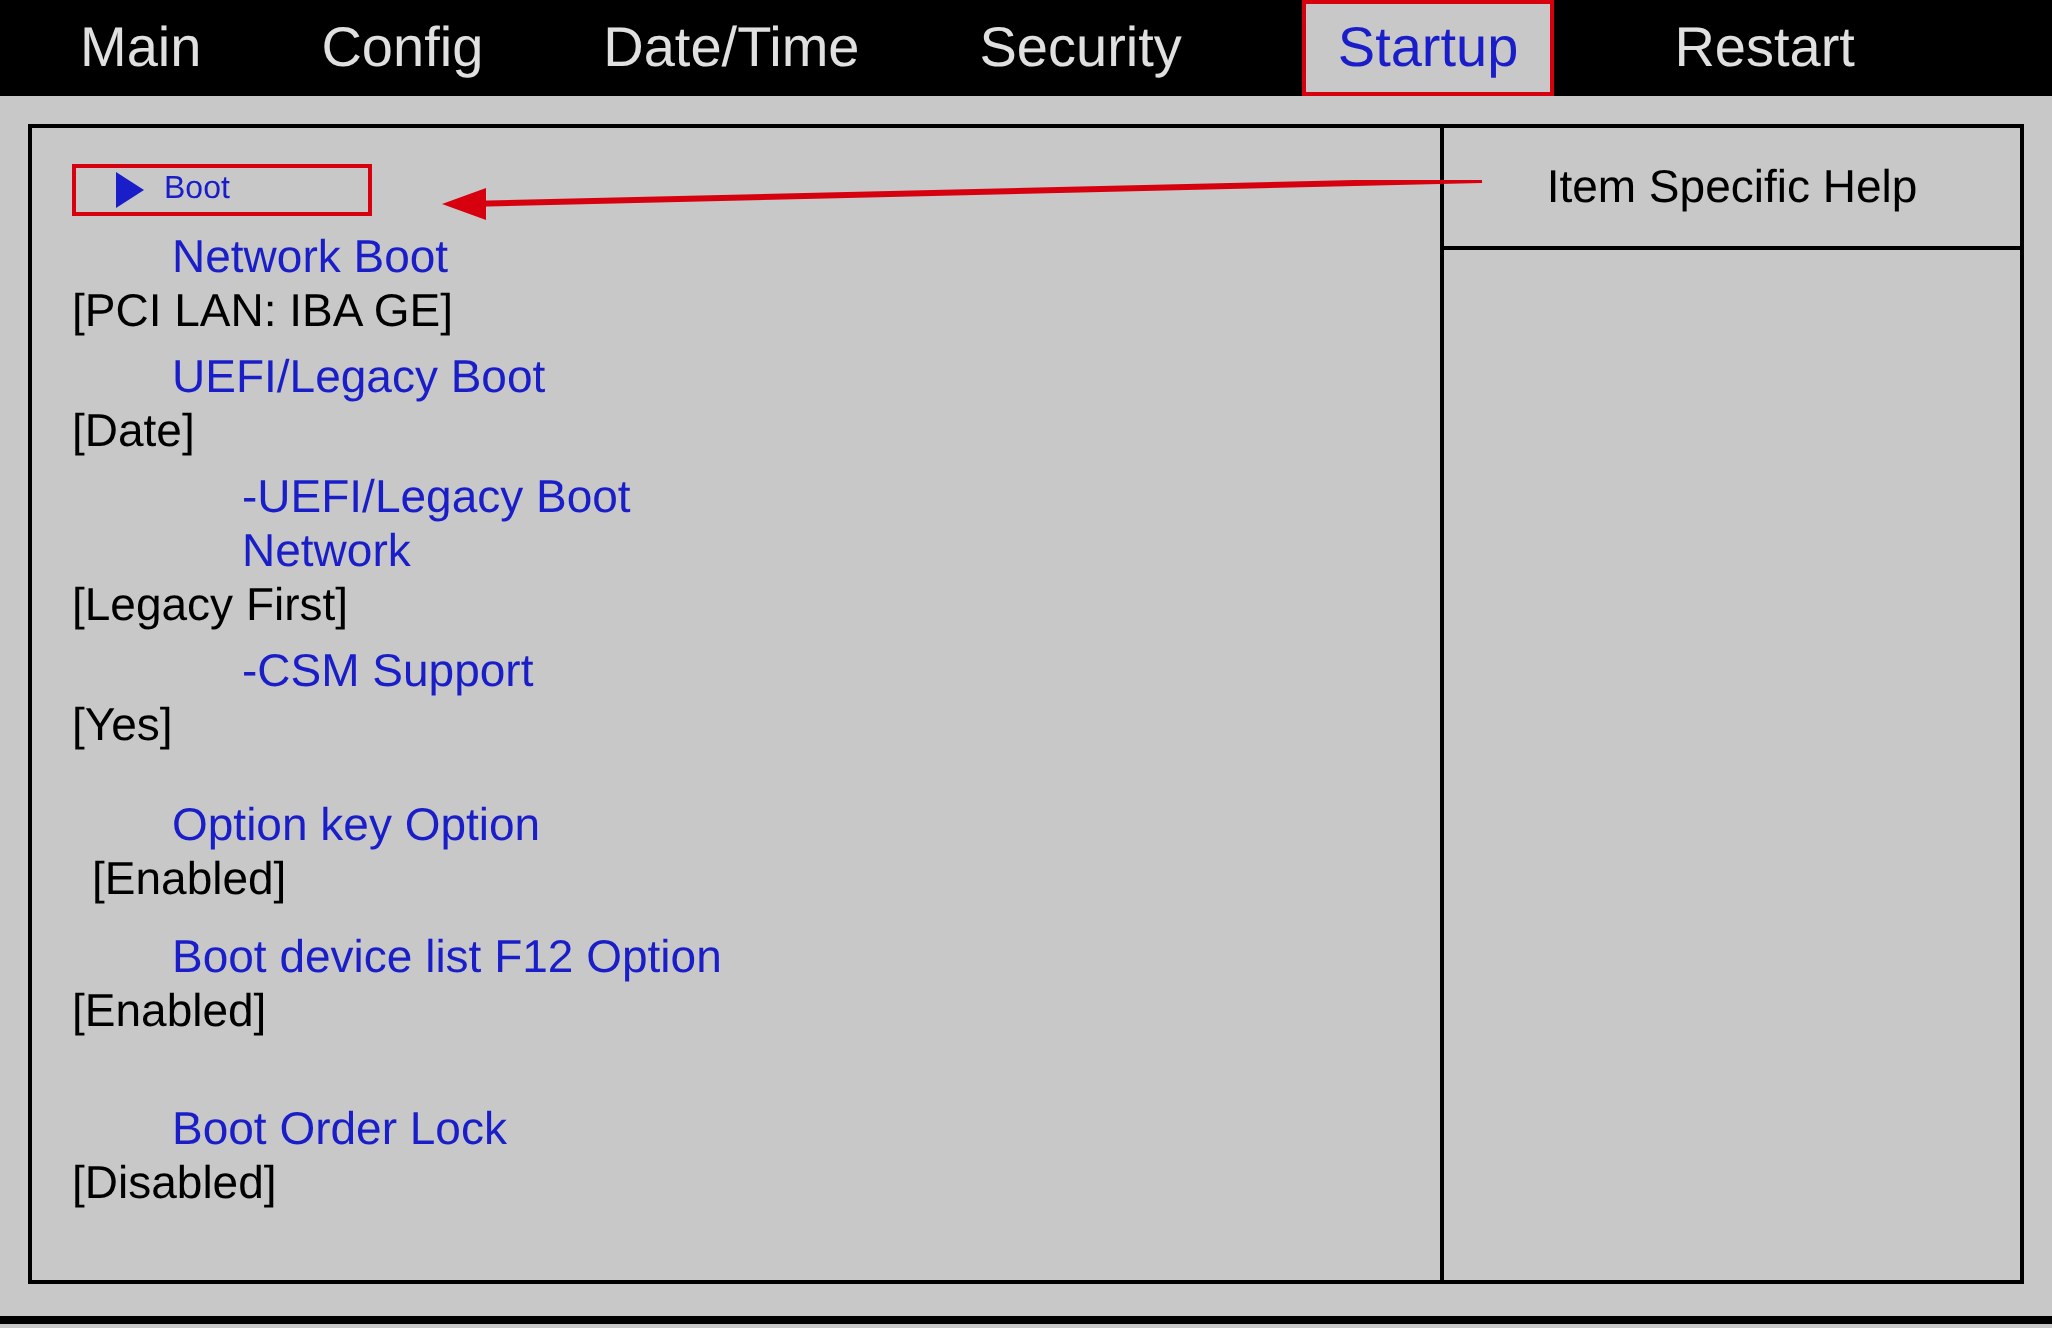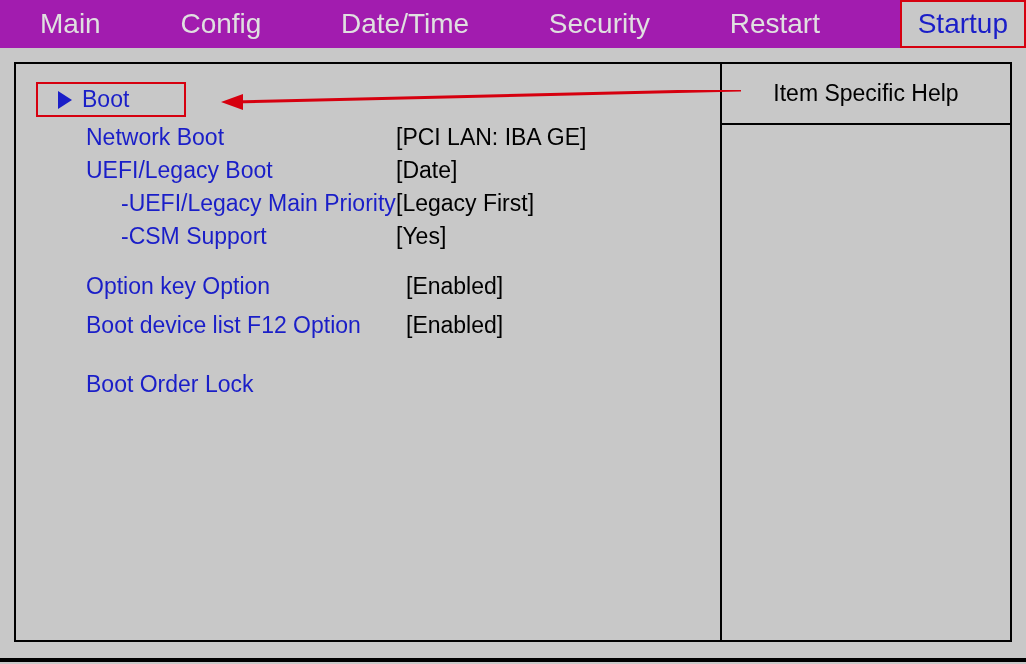--- a/index.html
+++ b/index.html
@@ -9,27 +9,26 @@
     }
     body {
       width: 1026px;
       height: 664px;
       background: #c8c8c8;
       font-family: Arial, Helvetica, sans-serif;
       overflow: hidden;
       position: relative;
     }
     .menubar {
-      background: #a21caf;
+      background: #000000;
       height: 48px;
       display: flex;
       align-items: center;
       padding: 0 0 0 40px;
       gap: 60px;
-      justify-content: space-between;
     }
     .menubar-item {
       color: #e0e0e0;
       font-size: 28px;
       font-weight: 400;
       cursor: pointer;
       white-space: nowrap;
       position: relative;
     }
     .menubar-item.active {
@@ -73,26 +72,27 @@
     .triangle-right {
       width: 0;
       height: 0;
       border-top: 9px solid transparent;
       border-bottom: 9px solid transparent;
       border-left: 14px solid #1a1ec8;
       margin-right: 10px;
     }
     .label-blue {
       color: #1a1ec8;
-      font-size: 23px;
+      font-size: 16px;
     }
     .setting-row {
       display: flex;
       align-items: flex-start;
       padding: 3px 0;
+      flex-direction: column;
     }
     .setting-label {
       color: #1a1ec8;
       font-size: 23px;
       width: 360px;
       padding-left: 50px;
       cursor: pointer;
     }
     .setting-label.sub1 {
       padding-left: 85px;
@@ -123,61 +123,62 @@
     }
   </style>
 </head>
 <body>
 
 <div class="menubar">
   <div class="menubar-item">Main</div>
   <div class="menubar-item">Config</div>
   <div class="menubar-item">Date/Time</div>
   <div class="menubar-item">Security</div>
+  <div class="menubar-item active">Startup</div>
   <div class="menubar-item">Restart</div>
-  <div class="menubar-item active">Startup</div>
 </div>
 
 <div class="content-frame">
   <div class="left-panel">
 
     <div class="boot-row">
       <div class="triangle-right"></div>
       <span class="label-blue">Boot</span>
     </div>
 
     <div class="setting-row">
       <div class="setting-label">Network Boot</div>
       <div class="setting-value">[PCI LAN: IBA GE]</div>
     </div>
     <div class="setting-row">
       <div class="setting-label">UEFI/Legacy Boot</div>
       <div class="setting-value">[Date]</div>
     </div>
     <div class="setting-row">
-      <div class="setting-label sub1">-UEFI/Legacy Main Priority</div>
+      <div class="setting-label sub1">-UEFI/Legacy Boot Network</div>
       <div class="setting-value">[Legacy First]</div>
     </div>
     <div class="setting-row">
       <div class="setting-label sub2">-CSM Support</div>
       <div class="setting-value">[Yes]</div>
     </div>
 
     <div class="group-gap"></div>
 
     <div class="setting-row" style="padding:6px 0;">
       <div class="setting-label">Option key Option</div>
       <div class="setting-value" style="padding-left:10px;">[Enabled]</div>
     </div>
     <div class="setting-row" style="padding:6px 0;">
       <div class="setting-label" style="width:370px;">Boot device list F12 Option</div>
       <div class="setting-value">[Enabled]</div>
     </div>
     <div class="setting-row" style="padding:6px 0;margin-top:20px;">
       <div class="setting-label" style="width:370px;">Boot Order Lock</div>
+      <div class="setting-value">[Disabled]</div>
     </div>
 
     <svg class="arrow-svg" width="560" height="80">
       <defs>
         <marker id="arrowhead" markerWidth="10" markerHeight="8" refX="2" refY="4" orient="auto">
           <polygon points="0 0, 10 4, 0 8" fill="#d6000f" transform="rotate(180 5 4)"></polygon>
         </marker>
       </defs>
       <line x1="520" y1="0" x2="12" y2="12" stroke="#d6000f" stroke-width="3"></line>
       <polygon points="0,12 22,4 22,20" fill="#d6000f"></polygon>

